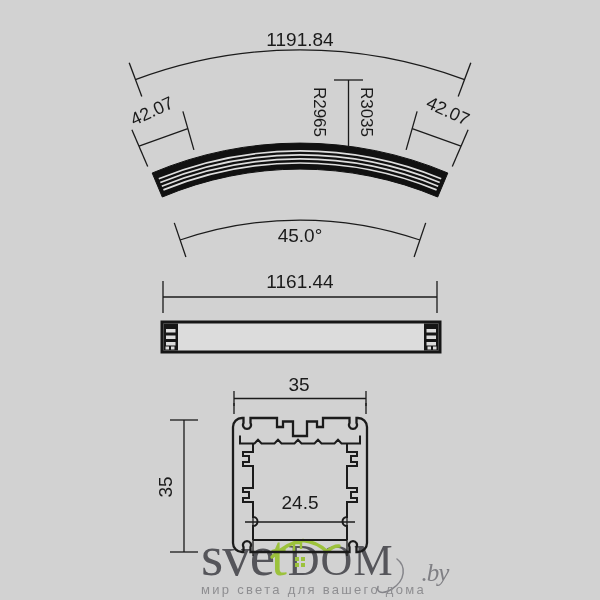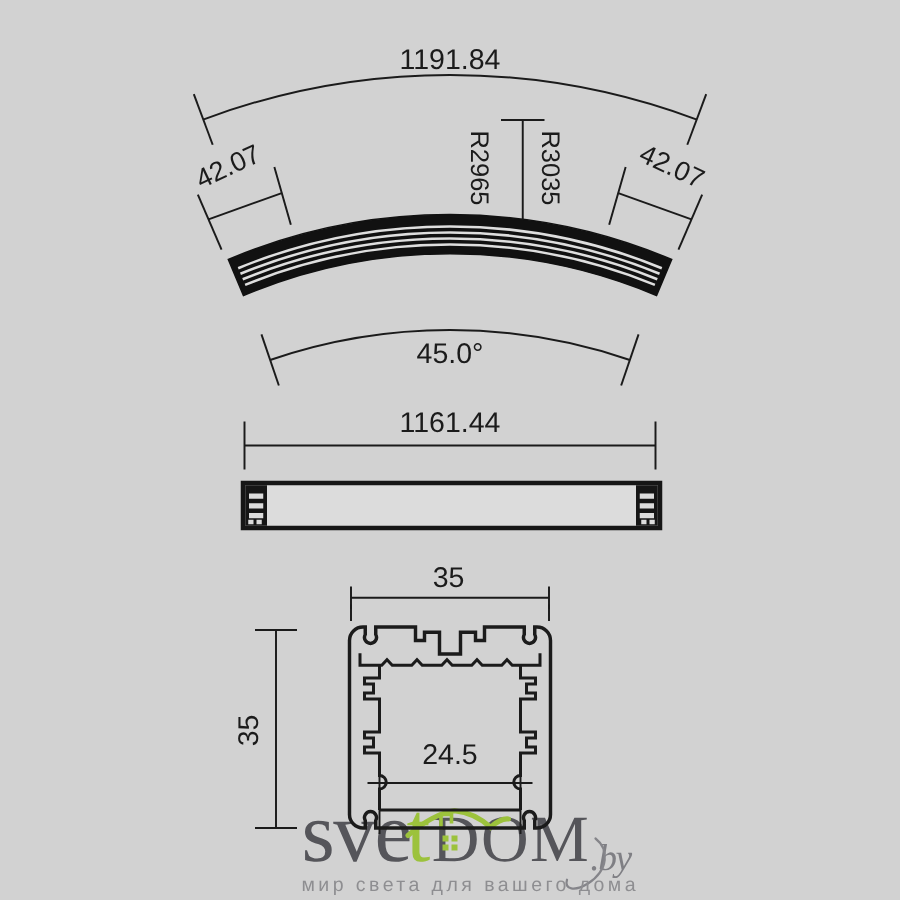--- a/index.html
+++ b/index.html
@@ -15,21 +15,21 @@
   .drawing{position:absolute;left:0;top:0;z-index:2;}
   
   .watermark{position:absolute;inset:0;z-index:1;}
   .brand{
     position:absolute;left:201px;top:527px;line-height:1;white-space:nowrap;
     font-family:"Liberation Serif","DejaVu Serif",serif;color:#55555a;letter-spacing:-1px;
   }
   .b-sve{font-size:57px;text-align:center;}
   .b-t{font-size:57px;color:#9cc23c;margin-left:-3px;}
   .b-dom{font-size:44px;margin-left:2px;letter-spacing:1px;}
-  .b-by{font-style:italic;font-size:25px;color:#7f7f84;position:relative;top:6px;}
+  .b-by{font-style:italic;font-size:25px;color:#7f7f84;position:relative;top:6px;margin-left:28px;}
   .tagline{
     position:absolute;left:201px;top:582px;white-space:nowrap;
     font-size:13px;letter-spacing:2.3px;color:#8e8e91;
     font-family:"Liberation Sans",sans-serif;
   }
   .wm-svg{position:absolute;left:0;top:0;}
 </style>
 </head>
 <body>
 

